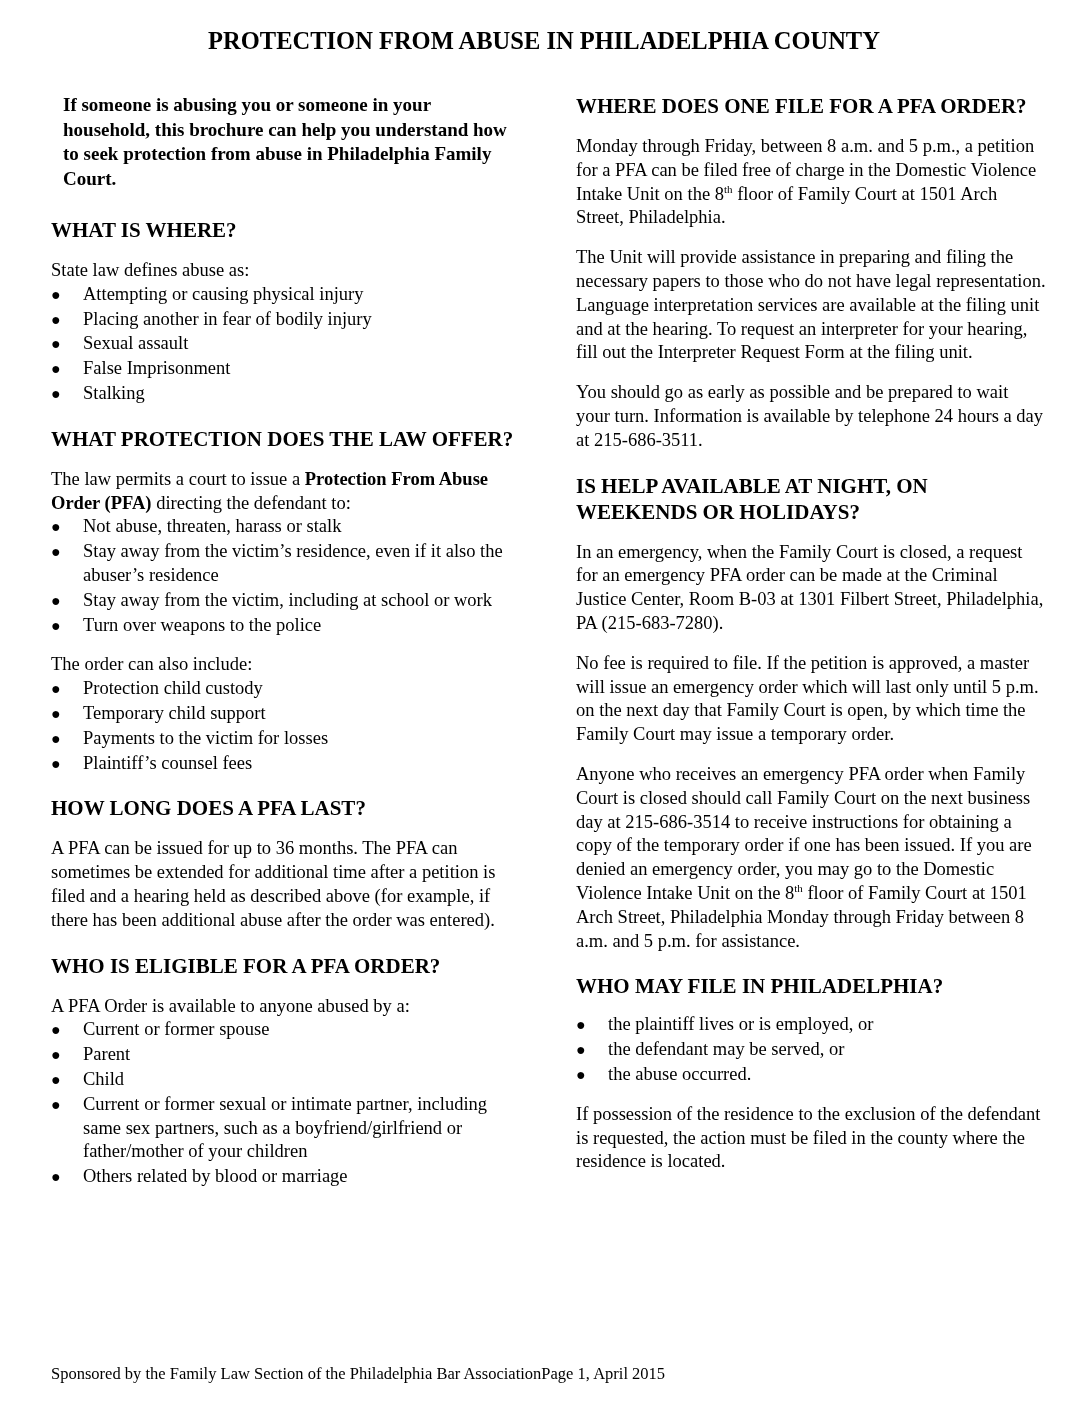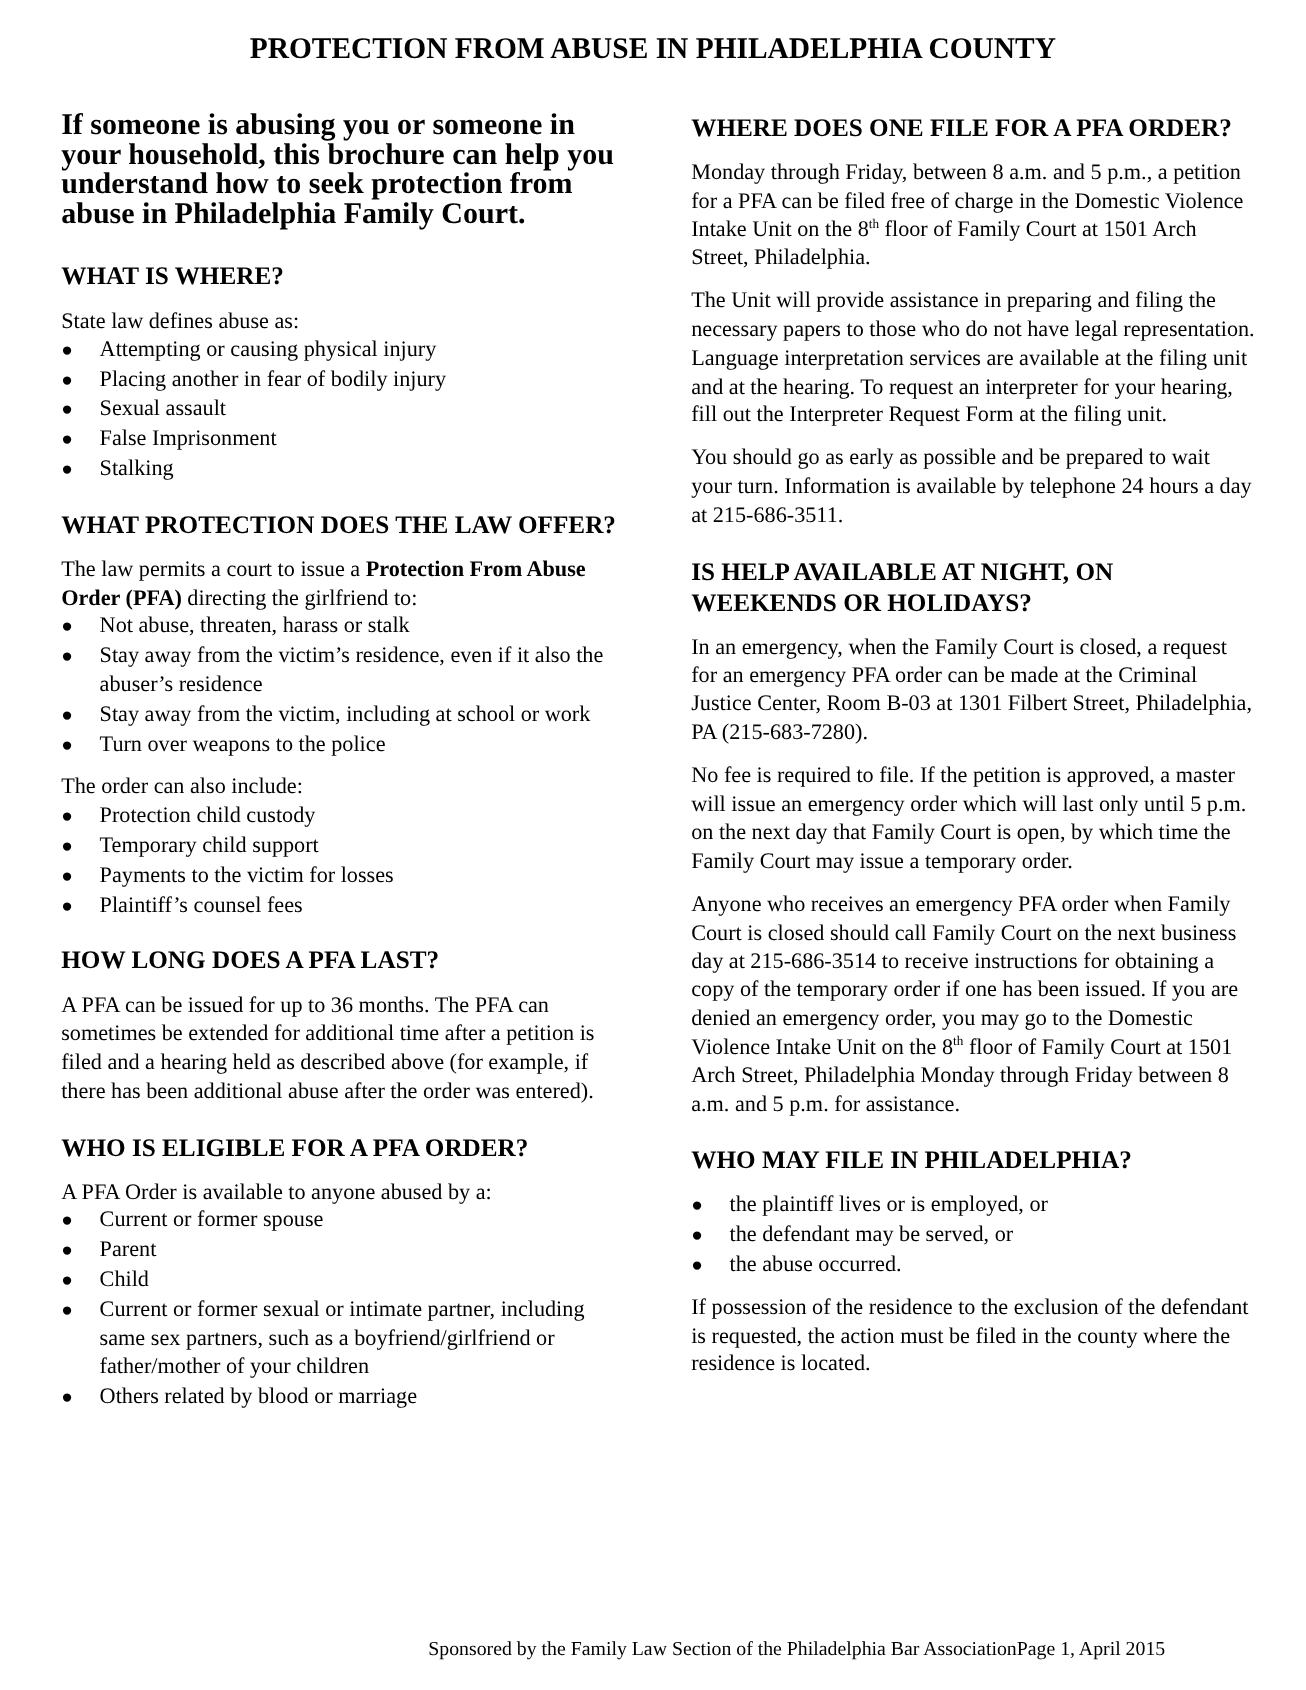--- a/index.html
+++ b/index.html
@@ -8,32 +8,32 @@
     font-family: "Liberation Serif", "DejaVu Serif", serif; color: #000;
   }
   .title {
     position: absolute; top: 27px; left: 0; width: 1088px; text-align: center;
     font-size: 25px; font-weight: bold; letter-spacing: 0px; margin: 0;
     transform: scaleX(0.98);
   }
   .col { position: absolute; top: 93px; width: 470px; }
   .col-left { left: 51px; }
   .col-right { left: 576px; }
-  .intro { font-weight: bold; font-size: 25px; line-height: 24.5px; margin: 0 0 26px 0; }
+  .intro { font-weight: bold; font-size: 19px; line-height: 24.5px; margin: 0 0 26px 12px; }
   h2 { font-size: 21px; font-weight: bold; margin: 0 0 14px 0; line-height: 26px; }
-  p { font-size: 18.5px; line-height: 23.8px; margin: 6px 0 12px 0; }
+  p { font-size: 18.5px; line-height: 23.8px; margin: 16px 0 12px 0; }
   ul { list-style: none; margin: 0 0 12px 0; padding: 0; }
   li { position: relative; padding-left: 32px; font-size: 18.5px; line-height: 23.8px; margin: 0 0 1px 0; }
   li .bullet { position: absolute; left: 0; top: 0; font-size: 16px; }
   p.lead { margin-bottom: 0; }
   .sec { margin-bottom: 20px; }
   sup { font-size: 11px; line-height: 0; vertical-align: super; }
   .footer {
     position: absolute; top: 1364px; left: 51px; width: 920px; font-size: 16.5px;
-    display: flex; justify-content: flex-end;
+    display: flex; justify-content: flex-start;
   }
 </style>
 </head>
 <body>
 
 <h1 class="title">PROTECTION FROM ABUSE IN PHILADELPHIA COUNTY</h1>
 
 <div class="col col-left">
   <p class="intro">If someone is abusing you or someone in your household, this brochure can help you understand how to seek protection from abuse in Philadelphia Family Court.</p>
 
@@ -44,21 +44,21 @@
       <li><span class="bullet">●</span><span>Attempting or causing physical injury</span></li>
       <li><span class="bullet">●</span><span>Placing another in fear of bodily injury</span></li>
       <li><span class="bullet">●</span><span>Sexual assault</span></li>
       <li><span class="bullet">●</span><span>False Imprisonment</span></li>
       <li><span class="bullet">●</span><span>Stalking</span></li>
     </ul>
   </div>
 
   <div class="sec">
     <h2>WHAT PROTECTION DOES THE LAW OFFER?</h2>
-    <p class="lead"><span>The law permits a court to issue a </span><b>Protection From Abuse Order (PFA)</b><span> directing the girlfriend to:</span></p>
+    <p class="lead"><span>The law permits a court to issue a </span><b>Protection From Abuse Order (PFA)</b><span> directing the defendant to:</span></p>
     <ul>
       <li><span class="bullet">●</span><span>Not abuse, threaten, harass or stalk</span></li>
       <li><span class="bullet">●</span><span>Stay away from the victim’s residence, even if it also the abuser’s residence</span></li>
       <li><span class="bullet">●</span><span>Stay away from the victim, including at school or work</span></li>
       <li><span class="bullet">●</span><span>Turn over weapons to the police</span></li>
     </ul>
     <p class="lead">The order can also include:</p>
     <ul>
       <li><span class="bullet">●</span><span>Protection child custody</span></li>
       <li><span class="bullet">●</span><span>Temporary child support</span></li>

